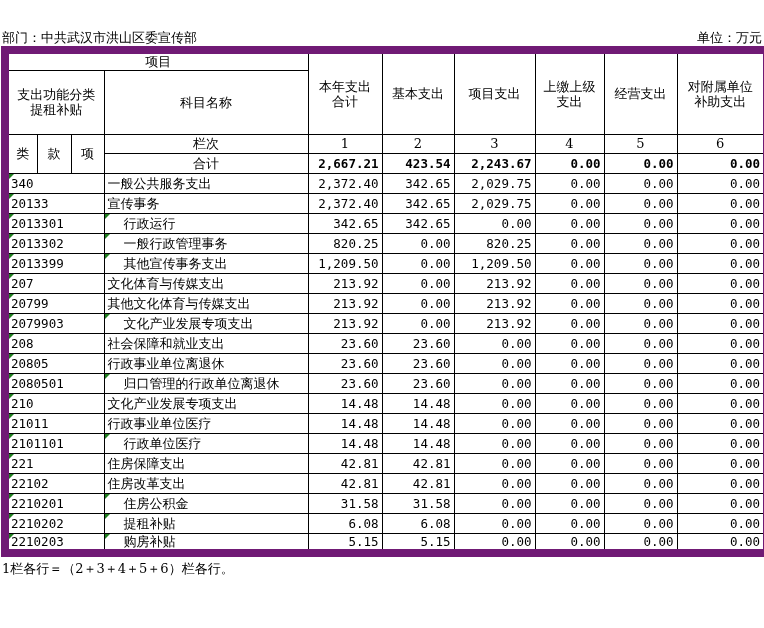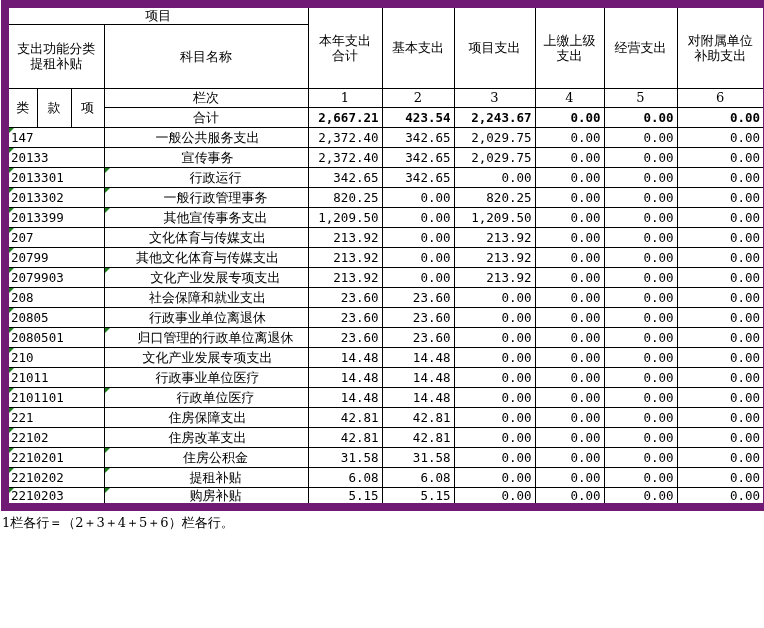--- a/index.html
+++ b/index.html
@@ -42,21 +42,21 @@
     vertical-align: middle;
     line-height: 15px;
   }
   .hc { text-align: center; white-space: pre-line; }
   .rh1 { height: 20px; }
   .rh2 { height: 64px; }
   .rh3 { height: 19px; }
   .rh4 { height: 20px; }
   tr.data-row { height: 20px; }
   td.code { text-align: left; padding-left: 2px; font-family: "DejaVu Sans Mono", monospace; font-size: 12.5px; }
-  td.name { text-align: center; padding-left: 3px; white-space: nowrap; }
+  td.name { text-align: left; padding-left: 3px; white-space: nowrap; }
   td.name.indent { padding-left: 19px; }
   td.num {
     text-align: right;
     padding-right: 3px;
     font-family: "DejaVu Sans Mono", monospace;
     font-size: 12.5px;
     white-space: nowrap;
   }
   td.bold { font-weight: bold; }
   td.gt { position: relative; }
@@ -73,20 +73,24 @@
     font-size: 13px;
     line-height: 17px;
   }
 </style>
 </head>
 <body>
 
 <div class="page">
 
 
+  <div class="meta">
+    <span>部门：中共武汉市洪山区委宣传部</span>
+    <span>单位：万元</span>
+  </div>
 
   <table>
     <colgroup>
       <col style="width:32px">
         <col style="width:34px">
         <col style="width:33px">
       <col style="width:204px">
       <col style="width:74px">
         <col style="width:72px">
         <col style="width:81px">
@@ -129,21 +133,21 @@
         <td class="num bold">2,667.21</td>
         <td class="num bold">423.54</td>
         <td class="num bold">2,243.67</td>
         <td class="num bold">0.00</td>
         <td class="num bold">0.00</td>
         <td class="num bold">0.00</td>
       </tr>
     </thead>
     <tbody>
         <tr class="data-row">
-          <td colspan="3" class="code gt">147</td>
+          <td colspan="3" class="code gt">340</td>
           <td class="name">一般公共服务支出</td>
           <td class="num">2,372.40</td>
           <td class="num">342.65</td>
           <td class="num">2,029.75</td>
           <td class="num">0.00</td>
           <td class="num">0.00</td>
           <td class="num">0.00</td>
         </tr>
         <tr class="data-row">
           <td colspan="3" class="code gt">20133</td>

